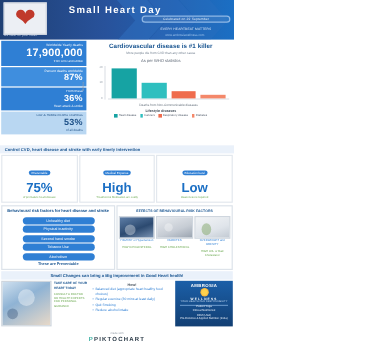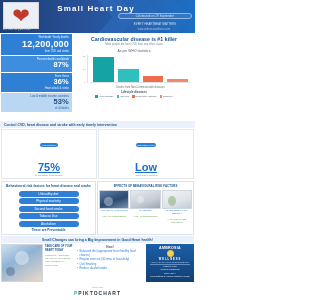--- a/index.html
+++ b/index.html
@@ -123,21 +123,21 @@
   .qcard {
     flex:1; border:.5px solid #e3e8ee; text-align:center;
     padding:1.5px 1px 2px 1px; background:#fff;
   }
   .qtag {
     background:#2f7fd4; color:#fff; font-size:2.5px;
     border-radius:4px; padding:.6px 2px; display:inline-block;
   }
   .qval {
     color:#1b6fc4; font-size:11px; font-weight:bold;
-    line-height:1.15; margin-top:11px;text-decoration:underline;
+    line-height:1.15; margin-top:1px;
   }
   .qsub { font-size:2.3px; color:#6aa84f; line-height:1.2; margin-top:.5px; }
 
   
   .mid { display:flex; gap:1px; padding:1px; }
   .riskbox {
     width:95px; border:.5px solid #dde3ea; padding:2px;
     text-align:center; background:#fff;
   }
   .risk-h {
@@ -241,21 +241,21 @@
     <div class="hpill p1">Celebrated on 29 September</div>
     <div class="hpill p2">EVERY HEARTBEAT MATTERS</div>
     <div class="hurl">www.ambrosiawellness.com</div>
   </div>
 
   <div class="upper">
 
     <div class="statcol">
       <div class="scard">
         <div class="s-lbl">Worldwide Yearly deaths</div>
-        <div class="s-val">12,200,000</div>
+        <div class="s-val">17,900,000</div>
         <div class="s-sub">from CVD and stroke</div>
       </div>
       <div class="scard alt">
         <div class="s-lbl">Percent deaths worldwide</div>
         <div class="s-val sm">87%</div>
       </div>
       <div class="scard">
         <div class="s-lbl">From these</div>
         <div class="s-val sm">36%</div>
         <div class="s-sub">Heart attack &amp; stroke</div>
@@ -312,20 +312,25 @@
 
   <div class="banner">Control CVD, heart disease and stroke with early timely intervention</div>
 
   <div class="quad">
     <div class="qcard">
       <div class="qtag">Preventable</div>
       <div class="qval">75%</div>
       <div class="qsub">of premature heart disease</div>
     </div>
     <div class="qcard">
+      <div class="qtag">Medical Expense</div>
+      <div class="qval">High</div>
+      <div class="qsub">Treatment &amp; Medication are costly</div>
+    </div>
+    <div class="qcard">
       <div class="qtag">Education level</div>
       <div class="qval">Low</div>
       <div class="qsub">Awareness is required</div>
     </div>
   </div>
 
   <div class="mid">
     <div class="riskbox">
       <div class="risk-h">Behavioural risk factors for heart disease and stroke</div>
       <div class="pill">Unhealthy diet</div>

